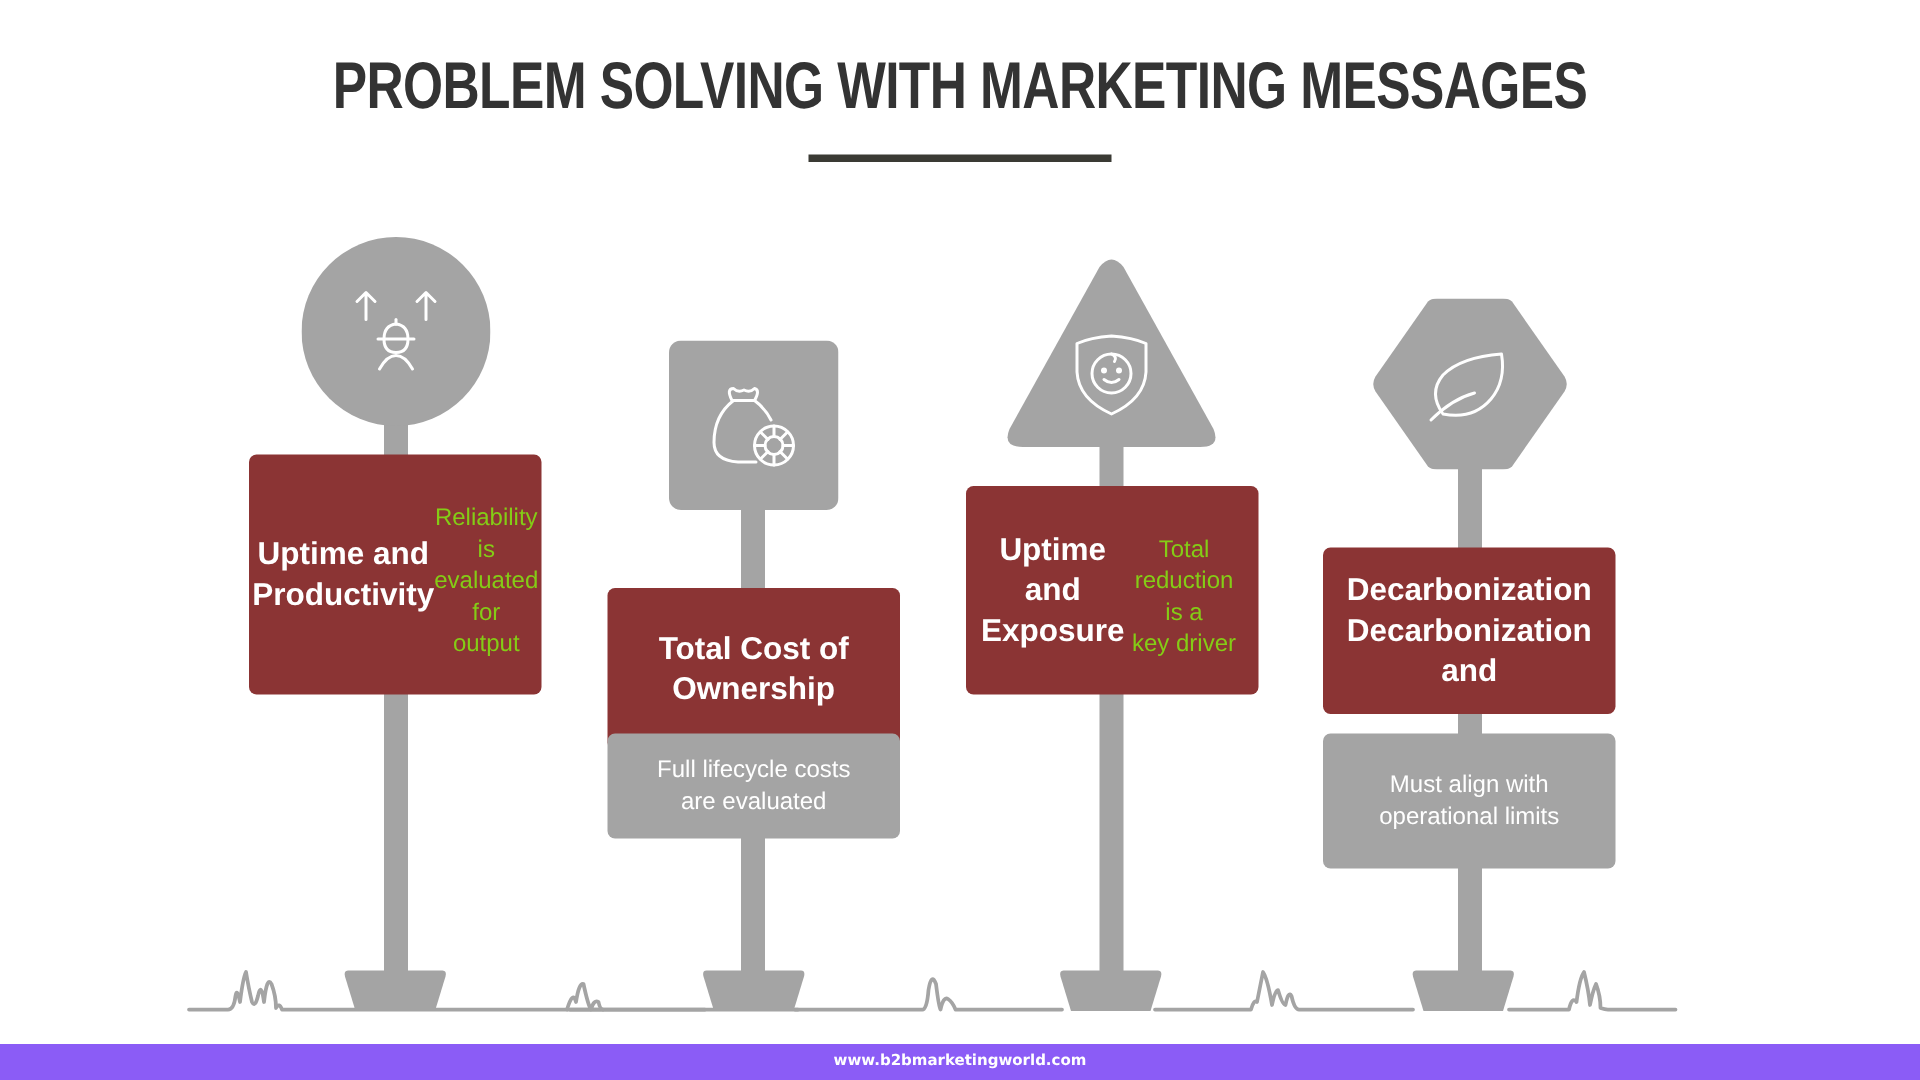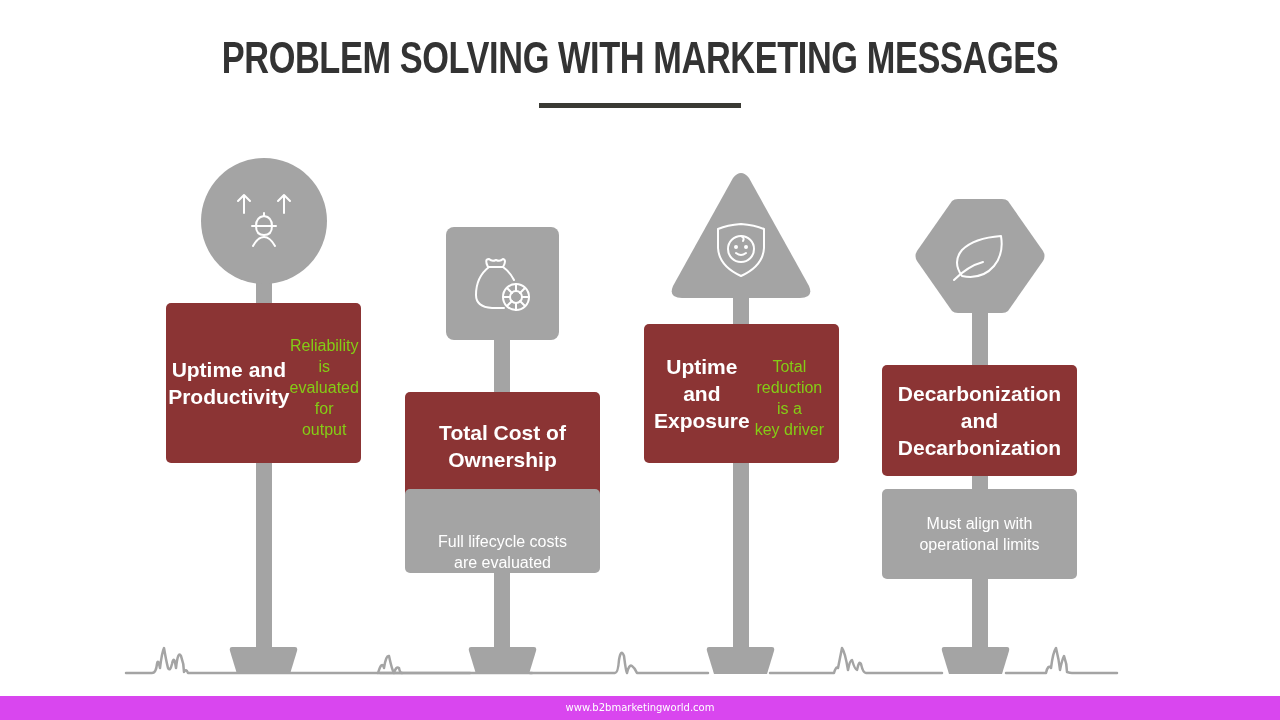--- a/index.html
+++ b/index.html
@@ -42,22 +42,22 @@
     position: absolute; background: #a4a4a4; border-radius: 5px;
     color: #ffffff; text-align: center;
     display: flex; align-items: center; justify-content: center;
     font-size: 16px; line-height: 21px; padding: 0 10px;
   }
 
   .ground { position: absolute; left: 0; top: 600px; }
 
   .footer {
     position: absolute; left: 0; top: 696px; width: 1280px; height: 24px;
-    background: #d946ef; color: #ffffff; text-align: center;
-    font-family: "DejaVu Sans", sans-serif; font-weight: 400;
+    background: #8b5cf6; color: #ffffff; text-align: center;
+    font-family: "DejaVu Sans", sans-serif; font-weight: 700;
     font-size: 10px; line-height: 24px;
   }
 </style>
 </head>
 <body>
 
 <div class="title">PROBLEM SOLVING WITH MARKETING MESSAGES</div>
 <div class="title-rule"></div>
 
 <div class="scene">
@@ -120,21 +120,21 @@
       <circle cx="44" cy="44" r="6"></circle>
       <path d="M44 31 L44 38 M44 50 L44 57 M31 44 L38 44 M50 44 L57 44 M35 35 L40 40 M48 48 L53 53 M53 35 L48 40 M40 48 L35 53"></path>
     </g>
   </svg>
   <div class="red-card" style="left:405px; top:392px; width:195px; height:108px;">
     <div class="card-title">
       <div>Total Cost of</div>
       <div>Ownership</div>
     </div>
   </div>
-  <div class="gray-card" style="left:405px; top:489px; width:195px; height:84px;align-items:flex-end;">
+  <div class="gray-card" style="left:405px; top:489px; width:195px; height:70px;">
     <div>
       <div>Full lifecycle costs</div>
       <div>are evaluated</div>
     </div>
   </div>
 
   <div class="post" style="left:733px; top:290px; height:360px;"></div>
   <svg class="sign-shape" style="left:670px; top:172px;" width="142" height="127" viewBox="0 0 142 127">
     <path d="M63 6 Q71 -4 79 6 L139 114 Q144 126 130 126 L12 126 Q-2 126 3 114 Z" fill="#a4a4a4"></path>
   </svg>
@@ -165,22 +165,22 @@
   </svg>
   <svg class="sign-icon" style="left:950px; top:232px;" width="60" height="50" viewBox="0 0 60 50">
     <g fill="none" stroke="#ffffff" stroke-width="2" stroke-linecap="round" stroke-linejoin="round">
       <path d="M12 44 Q2 30 12 18 Q24 6 51 4 Q54 22 44 34 Q32 48 12 44 Z"></path>
       <path d="M4 48 Q18 34 33 30"></path>
     </g>
   </svg>
   <div class="red-card" style="left:882px; top:365px; width:195px; height:111px;">
     <div class="card-title">
       <div>Decarbonization</div>
+      <div>Decarbonization</div>
       <div>and</div>
-      <div>Decarbonization</div>
     </div>
   </div>
   <div class="gray-card" style="left:882px; top:489px; width:195px; height:90px;">
     <div>
       <div>Must align with</div>
       <div>operational limits</div>
     </div>
   </div>
 </div>
 

